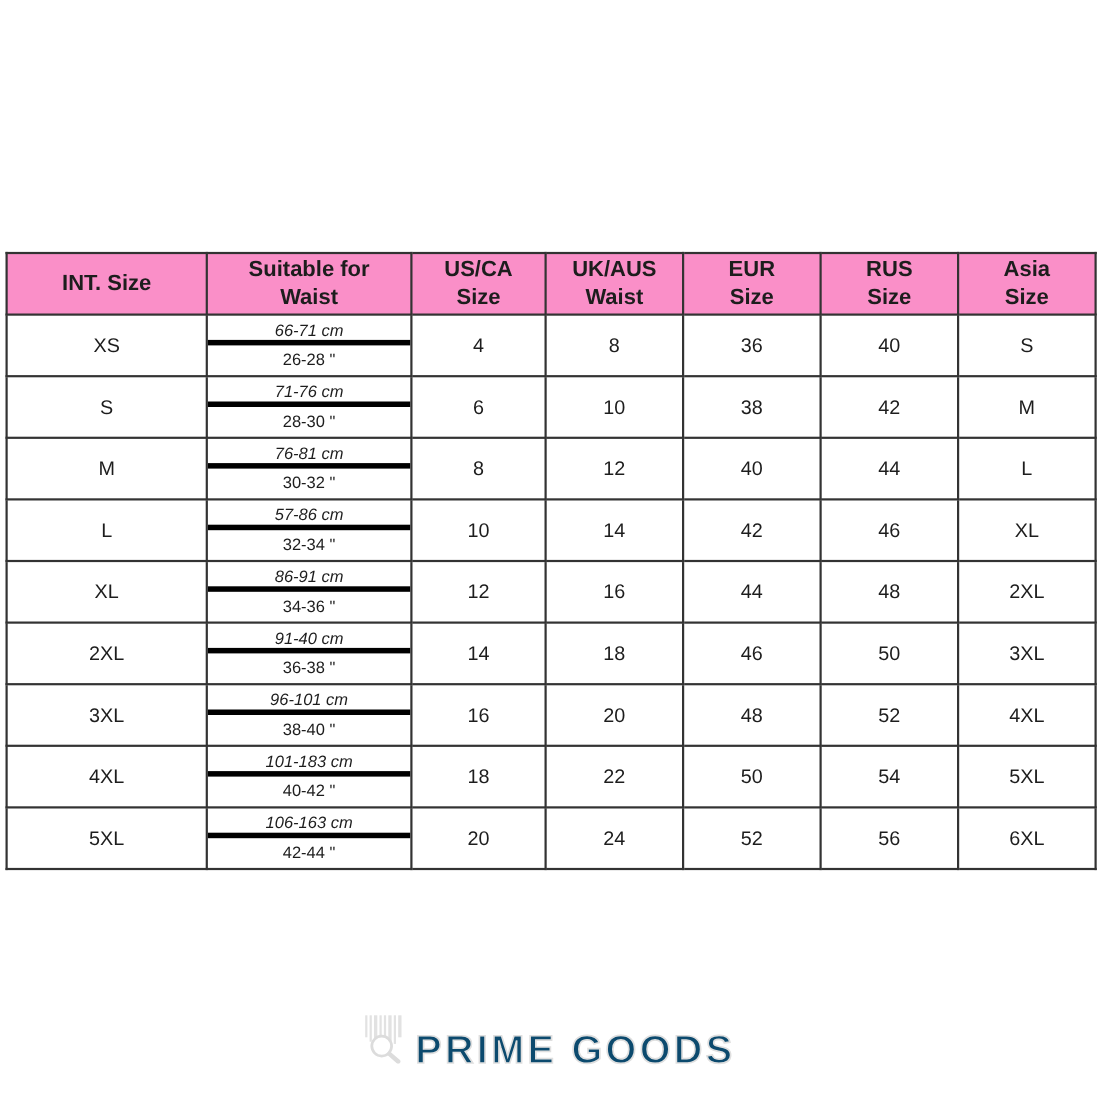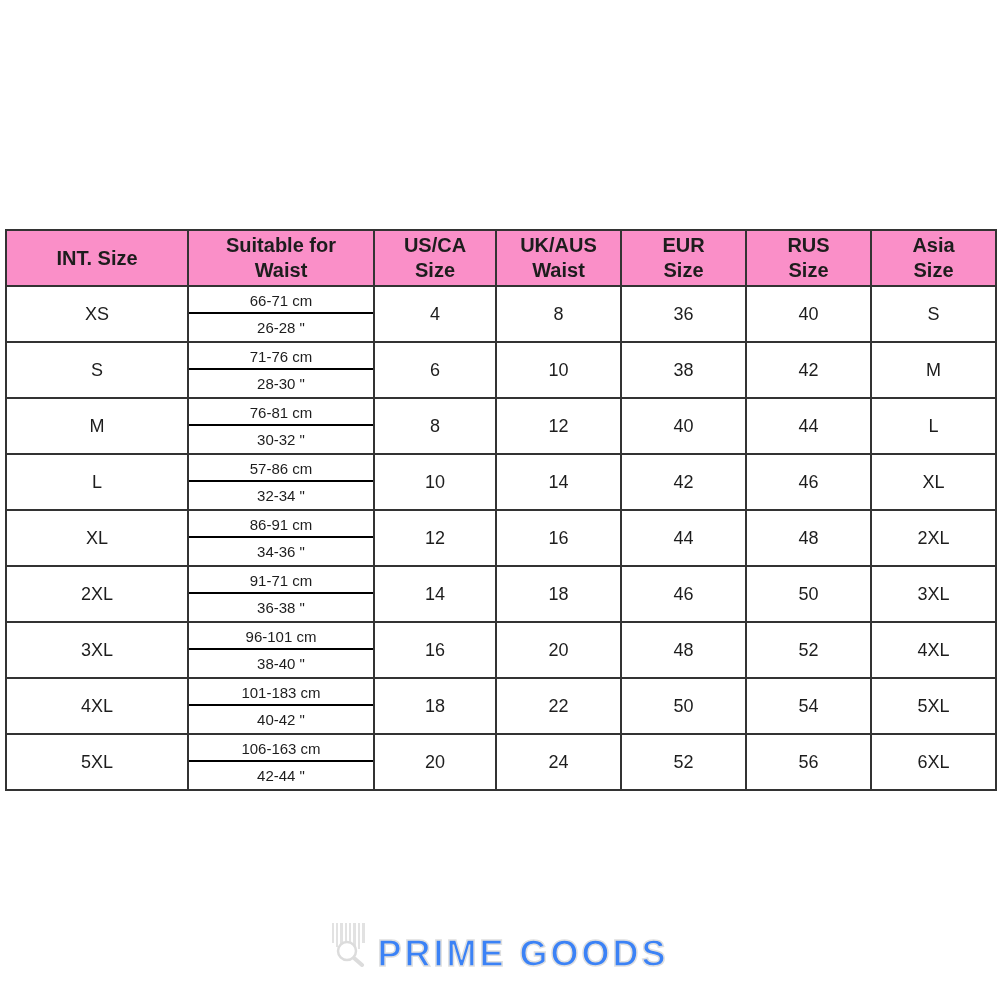--- a/index.html
+++ b/index.html
@@ -43,39 +43,39 @@
     height: 54px;
     font-size: 18px;
   }
   td.waist-cell { vertical-align: top; }
   td.waist-cell .sub {
     height: 27px;
     line-height: 27px;
     font-size: 15px;
     box-sizing: border-box;
   }
-  td.waist-cell .sub-cm { border-bottom: 2px solid #000000; }
+  td.waist-cell .sub-cm { border-bottom: 5px solid #000000; font-style: italic; }
 
   
   .watermark {
     position: absolute;
     left: 0; top: 913px;
     width: 100%;
     display: flex;
     justify-content: center;
     align-items: center;
     gap: 6px;
     pointer-events: none;
   }
   .wm-icon { display: block; }
   .wm-text {
     font-size: 36px;
     font-weight: bold;
     letter-spacing: 3px;
-    color: #3b82f6;
+    color: #0c4a6e;
     margin-top: 20px;
     -webkit-text-stroke: 1.5px #dfdfdf;
   }
 </style>
 </head>
 <body>
 
 <table class="size-table">
   <colgroup>
     <col class="c1">
@@ -160,21 +160,21 @@
         </td>
         <td>12</td>
         <td>16</td>
         <td>44</td>
         <td>48</td>
         <td>2XL</td>
       </tr>
       <tr>
         <td>2XL</td>
         <td class="waist-cell">
-          <div class="sub sub-cm">91-71 cm</div>
+          <div class="sub sub-cm">91-40 cm</div>
           <div class="sub">36-38 "</div>
         </td>
         <td>14</td>
         <td>18</td>
         <td>46</td>
         <td>50</td>
         <td>3XL</td>
       </tr>
       <tr>
         <td>3XL</td>

